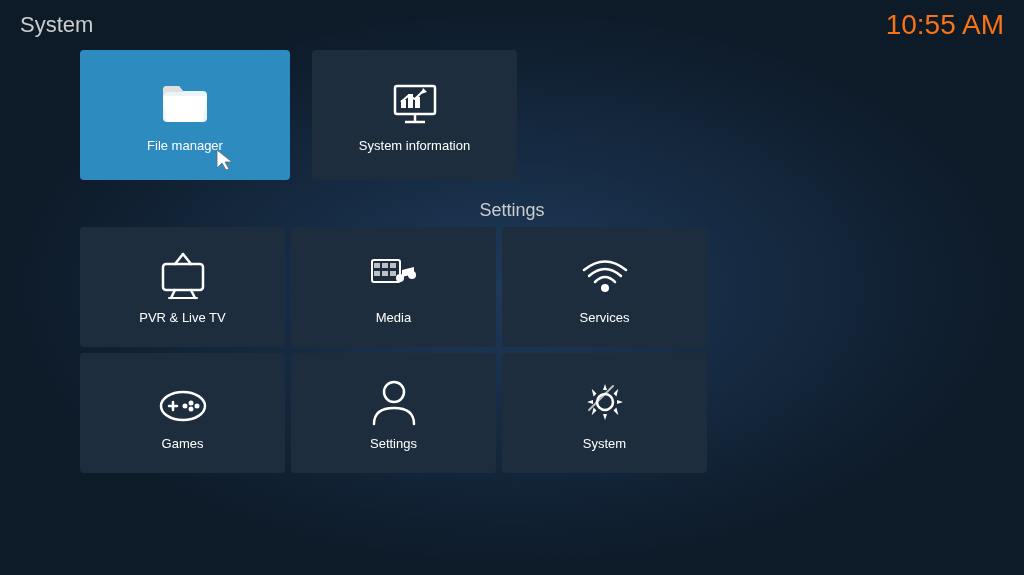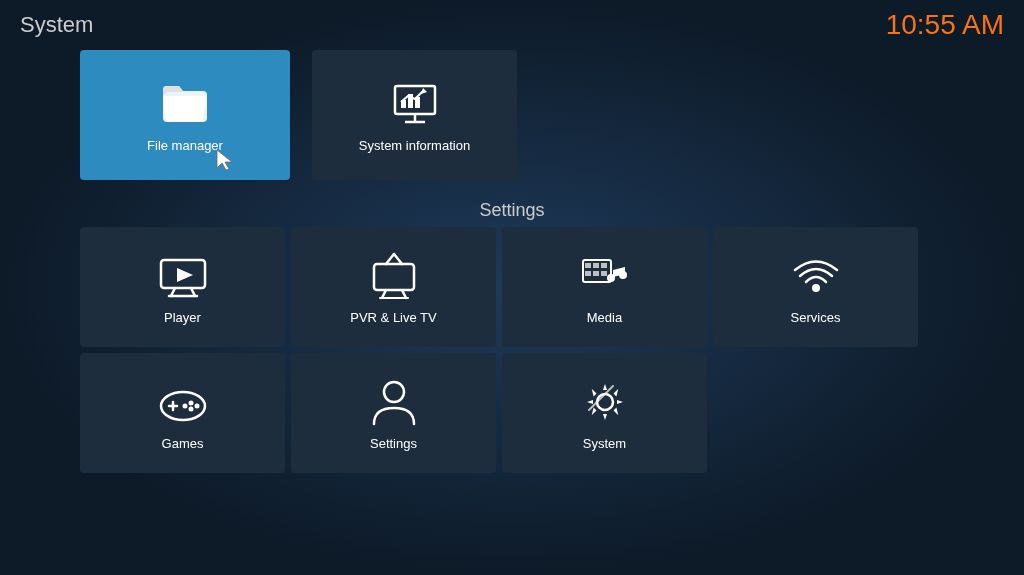--- a/index.html
+++ b/index.html
@@ -180,31 +180,20 @@
         <span class="tile-label">System information</span>
       </div>
 
     </div>
 
     <div class="settings-section">
       <div class="section-title">Settings</div>
 
       <div class="settings-grid">
 
-        <div class="tile tile-settings">
-          <svg viewBox="0 0 52 52" fill="none">
-
-            <rect x="4" y="10" width="44" height="28" rx="3" stroke="white" stroke-width="2.5" fill="none"></rect>
-            <polygon points="20,18 20,32 36,25" fill="white"></polygon>
-            <line x1="18" y1="38" x2="14" y2="46" stroke="white" stroke-width="2.5" stroke-linecap="round"></line>
-            <line x1="34" y1="38" x2="38" y2="46" stroke="white" stroke-width="2.5" stroke-linecap="round"></line>
-            <line x1="12" y1="46" x2="40" y2="46" stroke="white" stroke-width="2.5" stroke-linecap="round"></line>
-          </svg>
-          <span class="tile-label">Player</span>
-        </div>
 
         <div class="tile tile-settings">
           <svg viewBox="0 0 52 52" fill="none">
 
             <line x1="26" y1="4" x2="18" y2="14" stroke="white" stroke-width="2.5" stroke-linecap="round"></line>
             <line x1="26" y1="4" x2="34" y2="14" stroke="white" stroke-width="2.5" stroke-linecap="round"></line>
 
             <rect x="6" y="14" width="40" height="26" rx="3" stroke="white" stroke-width="2.5" fill="none"></rect>
             <line x1="18" y1="40" x2="14" y2="48" stroke="white" stroke-width="2.5" stroke-linecap="round"></line>
             <line x1="34" y1="40" x2="38" y2="48" stroke="white" stroke-width="2.5" stroke-linecap="round"></line>

